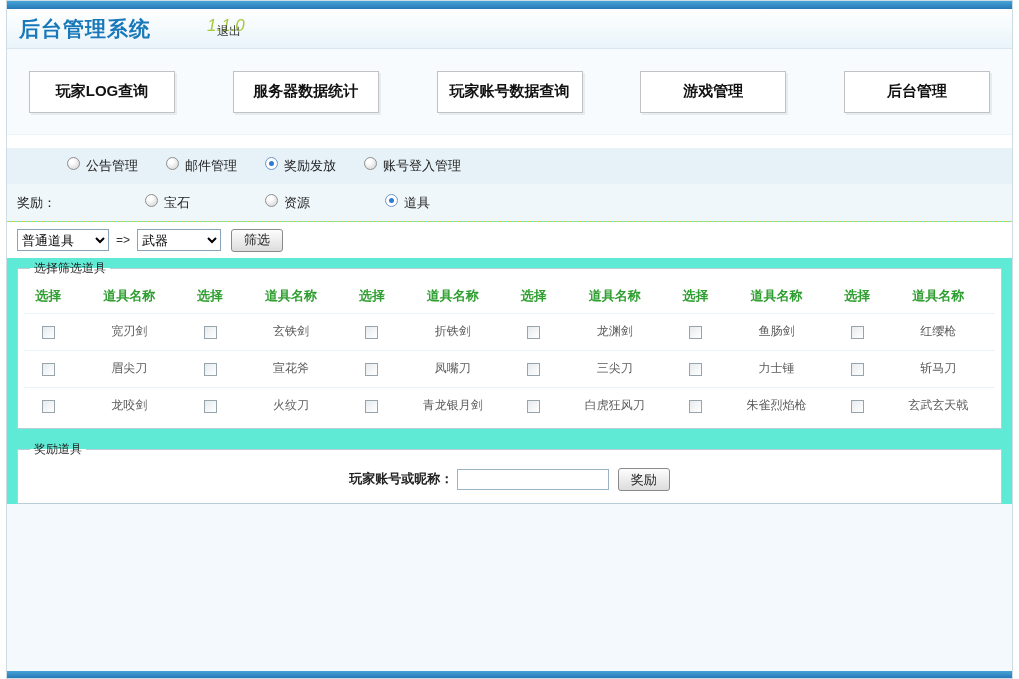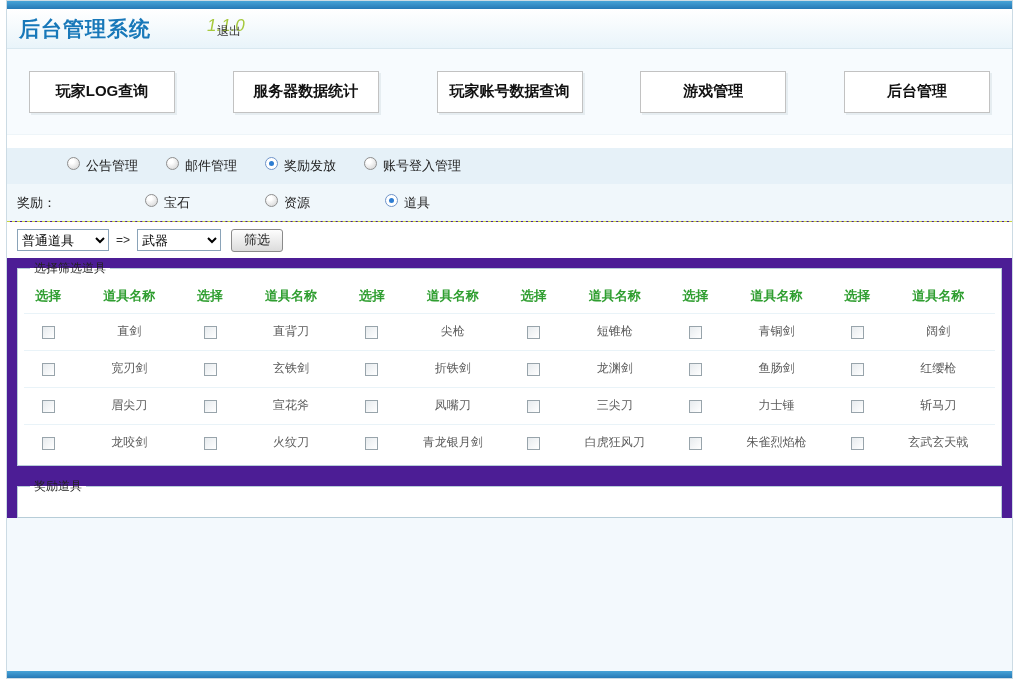--- a/index.html
+++ b/index.html
@@ -1,17 +1,17 @@
 <!DOCTYPE html>
 <html><head>
 <meta charset="utf-8">
 <style>
   * { margin:0; padding:0; box-sizing:border-box; }
   html,body { width:1019px; height:679px; background:#fff; font-family:"Liberation Sans","DejaVu Sans",sans-serif; font-size:12px; color:#333; }
-  .page-frame { margin:0 6px; height:679px; border:1px solid #ccdbe4; display:flex; flex-direction:column; background:#4c1d95; }
+  .page-frame { margin:0 6px; height:679px; border:1px solid #ccdbe4; display:flex; flex-direction:column; background:#5eead4; }
 
   .topbar, .bottombar { height:8px; background:linear-gradient(#46a3d7,#2679b6); flex:0 0 auto; }
   .bottombar { height:7px; }
 
   .header { height:40px; background:linear-gradient(#ffffff,#e9f4fa); position:relative; flex:0 0 auto; border-bottom:1px solid #d9e8f0; }
   .app-title { position:absolute; left:12px; top:6px; font-size:21px; font-weight:bold; color:#1878b9; letter-spacing:1px; }
   .app-version { position:absolute; left:160px; top:7px; font-size:17px; font-weight:normal; font-style:italic; color:#a6c93d;margin-left:40px; }
   .logout-link { position:absolute; left:210px; top:14px; font-size:12px; color:#333; cursor:pointer; }
 
   .nav-section { height:86px; background:#f7fbfe; display:flex; align-items:center; justify-content:space-between; padding:0 22px; flex:0 0 auto; border-bottom:1px solid #eef5f9; }
@@ -155,34 +155,20 @@
         <th>道具名称</th>
         <th>选择</th>
         <th>道具名称</th>
         <th>选择</th>
         <th>道具名称</th>
         <th>选择</th>
         <th>道具名称</th>
       </tr>
       <tr>
         <td><span class="checkbox"></span></td>
-        <td>直剑</td>
-        <td><span class="checkbox"></span></td>
-        <td>直背刀</td>
-        <td><span class="checkbox"></span></td>
-        <td>尖枪</td>
-        <td><span class="checkbox"></span></td>
-        <td>短锥枪</td>
-        <td><span class="checkbox"></span></td>
-        <td>青铜剑</td>
-        <td><span class="checkbox"></span></td>
-        <td>阔剑</td>
-      </tr>
-      <tr>
-        <td><span class="checkbox"></span></td>
         <td>宽刃剑</td>
         <td><span class="checkbox"></span></td>
         <td>玄铁剑</td>
         <td><span class="checkbox"></span></td>
         <td>折铁剑</td>
         <td><span class="checkbox"></span></td>
         <td>龙渊剑</td>
         <td><span class="checkbox"></span></td>
         <td>鱼肠剑</td>
         <td><span class="checkbox"></span></td>
@@ -215,19 +201,24 @@
         <td>朱雀烈焰枪</td>
         <td><span class="checkbox"></span></td>
         <td>玄武玄天戟</td>
       </tr>
     </tbody>
       </table>
   </fieldset>
 
   <fieldset class="reward-fieldset">
     <legend>奖励道具</legend>
+    <div class="reward-line">
+      <span class="input-label">玩家账号或昵称：</span>
+      <input type="text" class="player-input" value="" style="">
+      <button class="bevel-btn reward-btn">奖励</button>
+    </div>
   </fieldset>
 
   <div class="footer-fill"></div>
 
   <div class="bottombar"></div>
 
 </div>
 
 </body></html>

